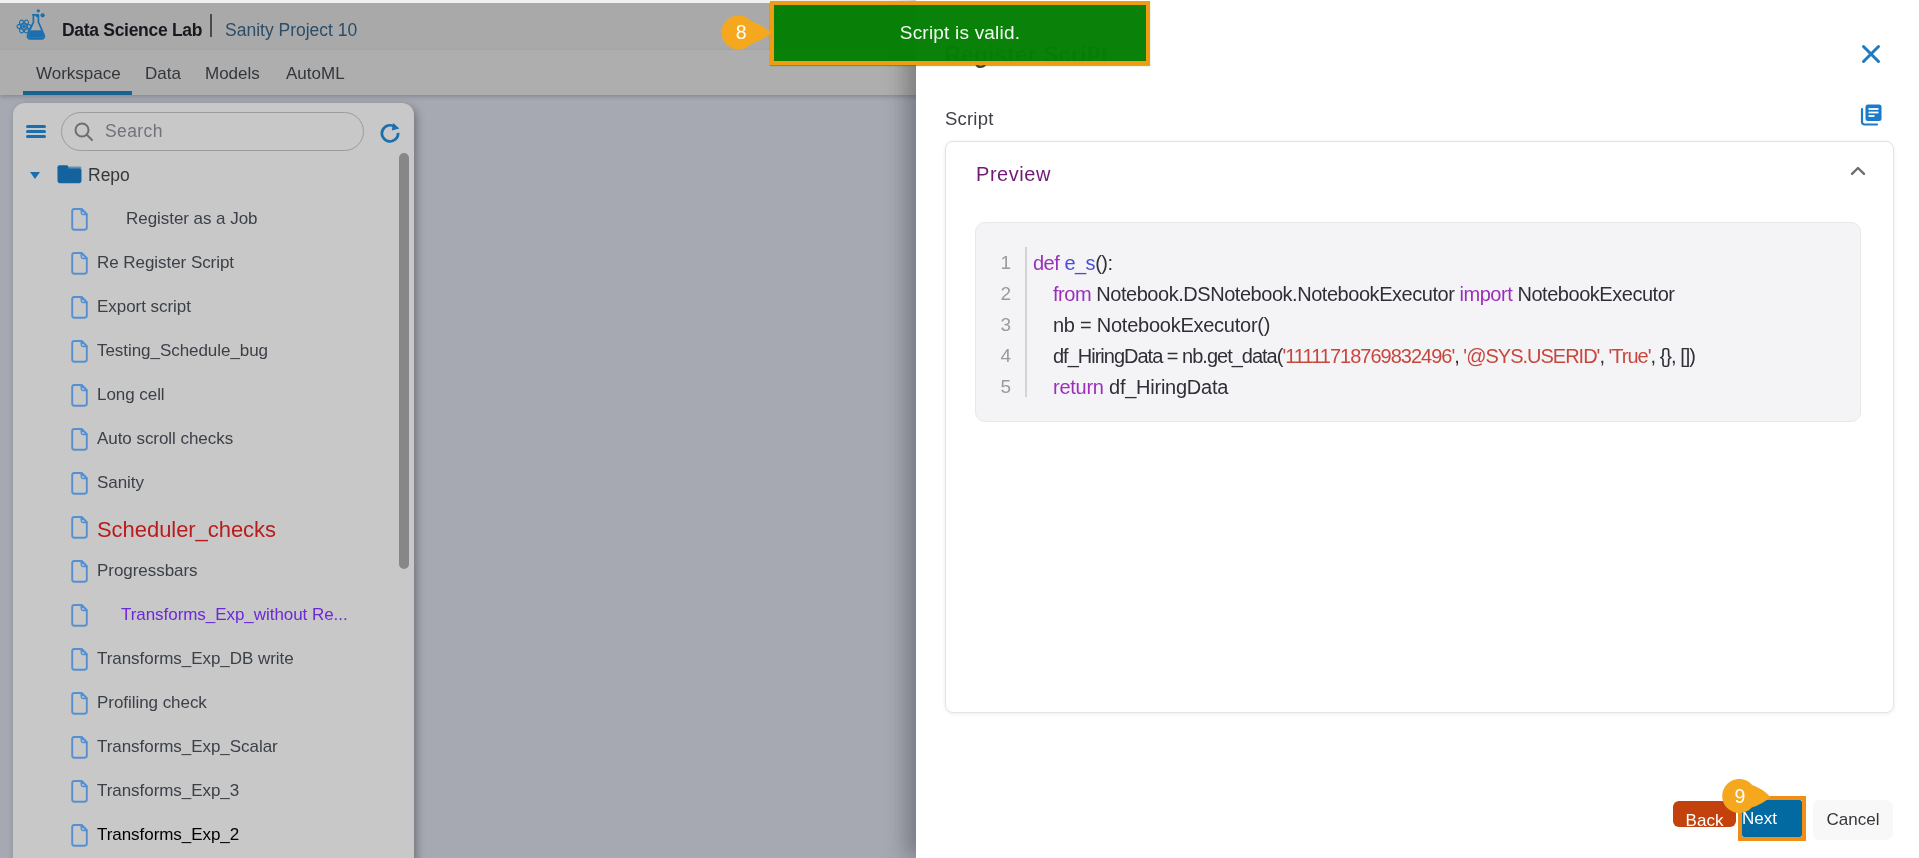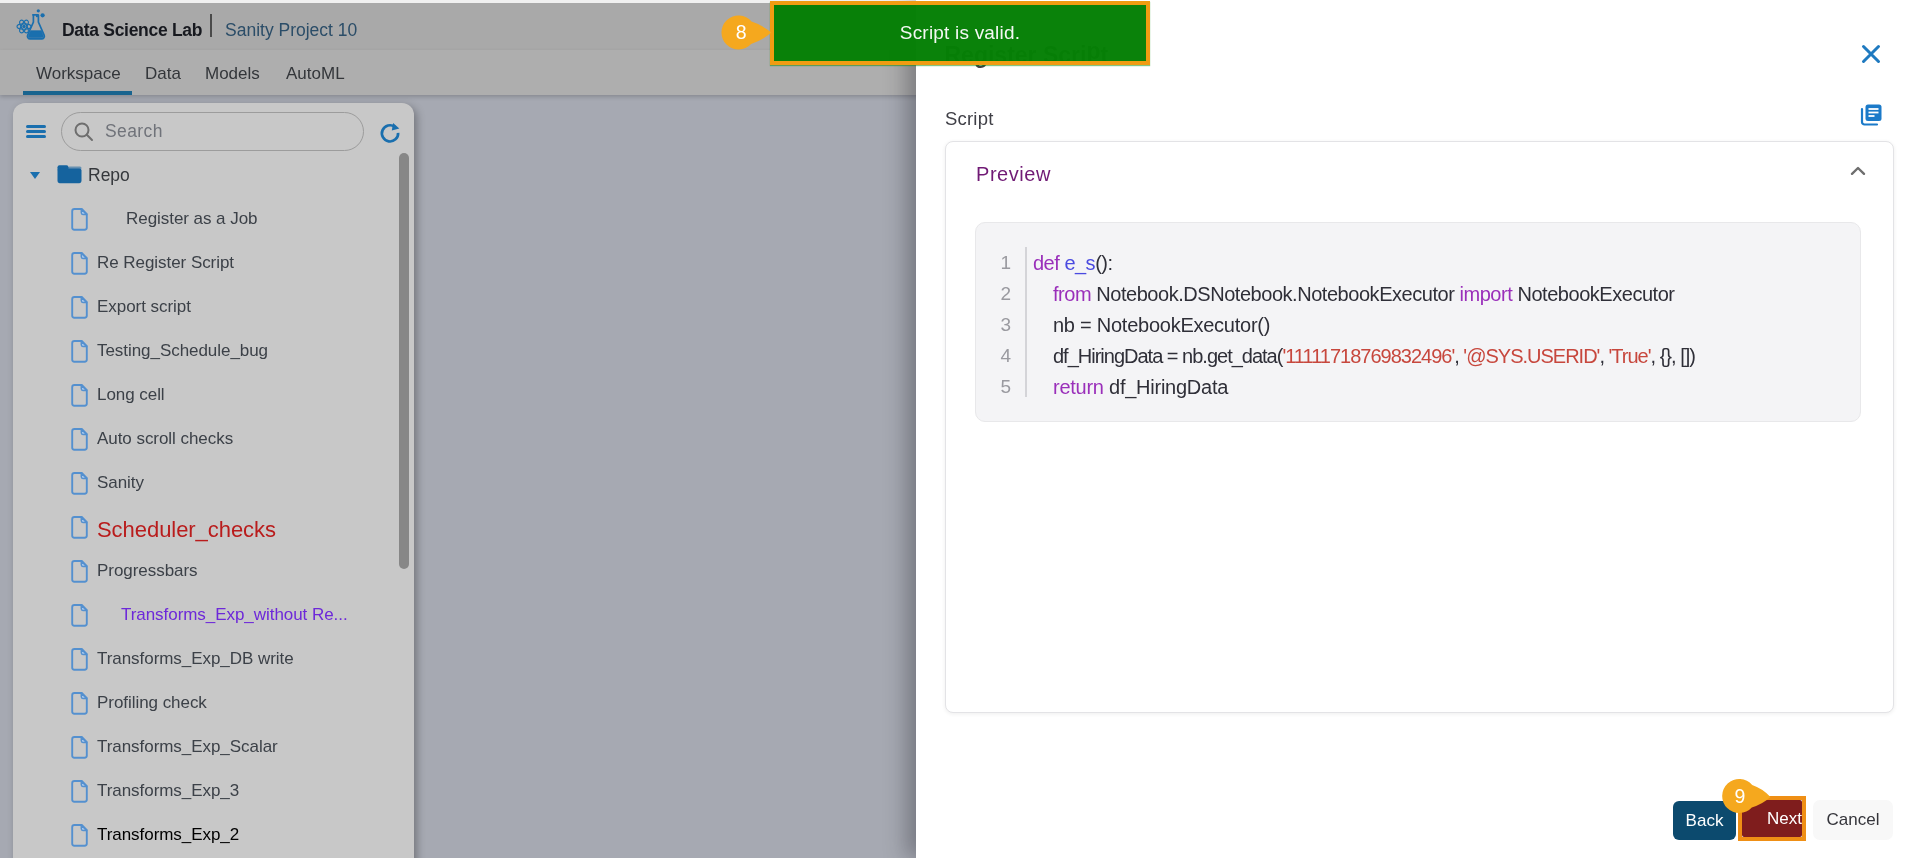--- a/index.html
+++ b/index.html
@@ -181,23 +181,23 @@
           <div class="abs" style="left:0;top:90.9px;width:35px;text-align:right;font-size:19px;color:#9a9aa0;">3</div>
   <div class="abs codeln" style="left:77px;top:90.9px;font-size:20px;letter-spacing:-0.25px;color:#2f2f38;white-space:pre;">nb = NotebookExecutor()</div>
           <div class="abs" style="left:0;top:121.69999999999999px;width:35px;text-align:right;font-size:19px;color:#9a9aa0;">4</div>
   <div class="abs codeln" style="left:77px;top:121.69999999999999px;font-size:20px;letter-spacing:-1.0px;color:#2f2f38;white-space:pre;">df_HiringData = nb.get_data(<span style="color:#c7473d">'11111718769832496'</span>, <span style="color:#c7473d">'@SYS.USERID'</span>, <span style="color:#c7473d">'True'</span>, {}, [])</div>
           <div class="abs" style="left:0;top:152.5px;width:35px;text-align:right;font-size:19px;color:#9a9aa0;">5</div>
   <div class="abs codeln" style="left:77px;top:152.5px;font-size:20px;letter-spacing:-0.25px;color:#2f2f38;white-space:pre;"><span style="color:#9a2fba">return</span> df_HiringData</div>
         </div>
     </div>
   </div>
 
-  <div class="abs" id="backbtn" style="left:757px;top:801px;width:63px;height:39px;background:#0c4a6e;border-radius:6px;color:#fff;font-size:17px;text-align:center;line-height:39px;">Back</div>
+  <div class="abs" id="backbtn" style="left:757px;top:801px;width:63px;height:26px;background:#c2410c;border-radius:6px;color:#fff;font-size:17px;text-align:center;line-height:39px;">Back</div>
   <div class="abs" id="nextframe" style="left:822px;top:796px;width:68px;height:45px;border:4px solid #ef8f15;"></div>
-  <div class="abs" id="nextbtn" style="left:826px;top:800px;width:60px;height:37px;background:#7f1d1d;border-radius:2px;color:#fff;font-size:17px;text-align:right;line-height:37px;">Next</div>
+  <div class="abs" id="nextbtn" style="left:826px;top:800px;width:60px;height:37px;background:#0369a1;border-radius:2px;color:#fff;font-size:17px;text-align:left;line-height:37px;">Next</div>
   <div class="abs" id="cancelbtn" style="left:897px;top:800px;width:80px;height:40px;background:#f8f8f8;border-radius:7px;color:#35353b;font-size:17px;text-align:center;line-height:40px;">Cancel</div>
 </div>
 
 <div class="abs" id="toast" style="left:770px;top:1px;width:380px;height:64px;background:rgba(5,127,5,0.98);border:4px solid #f09c12;color:#f4f8f4;font-size:19px;letter-spacing:0.2px;text-align:center;line-height:56px;box-shadow:0 1px 1px rgba(10,140,10,0.5);">Script is valid.</div>
 
 <svg class="abs" style="left:721px;top:14.5px;" width="51" height="36" viewBox="0 0 51 36">
   <path d="M30.5 6.6 A 17 17 0 1 0 30.1 28.9 Q 41 25.5 50.5 17.5 Q 40 9.5 30.5 6.6 Z" fill="#f5a81e"></path>
   <text x="20.3" y="24" font-size="19.5" fill="#fff" text-anchor="middle" font-family="Liberation Sans,sans-serif">8</text>
 </svg>
 

